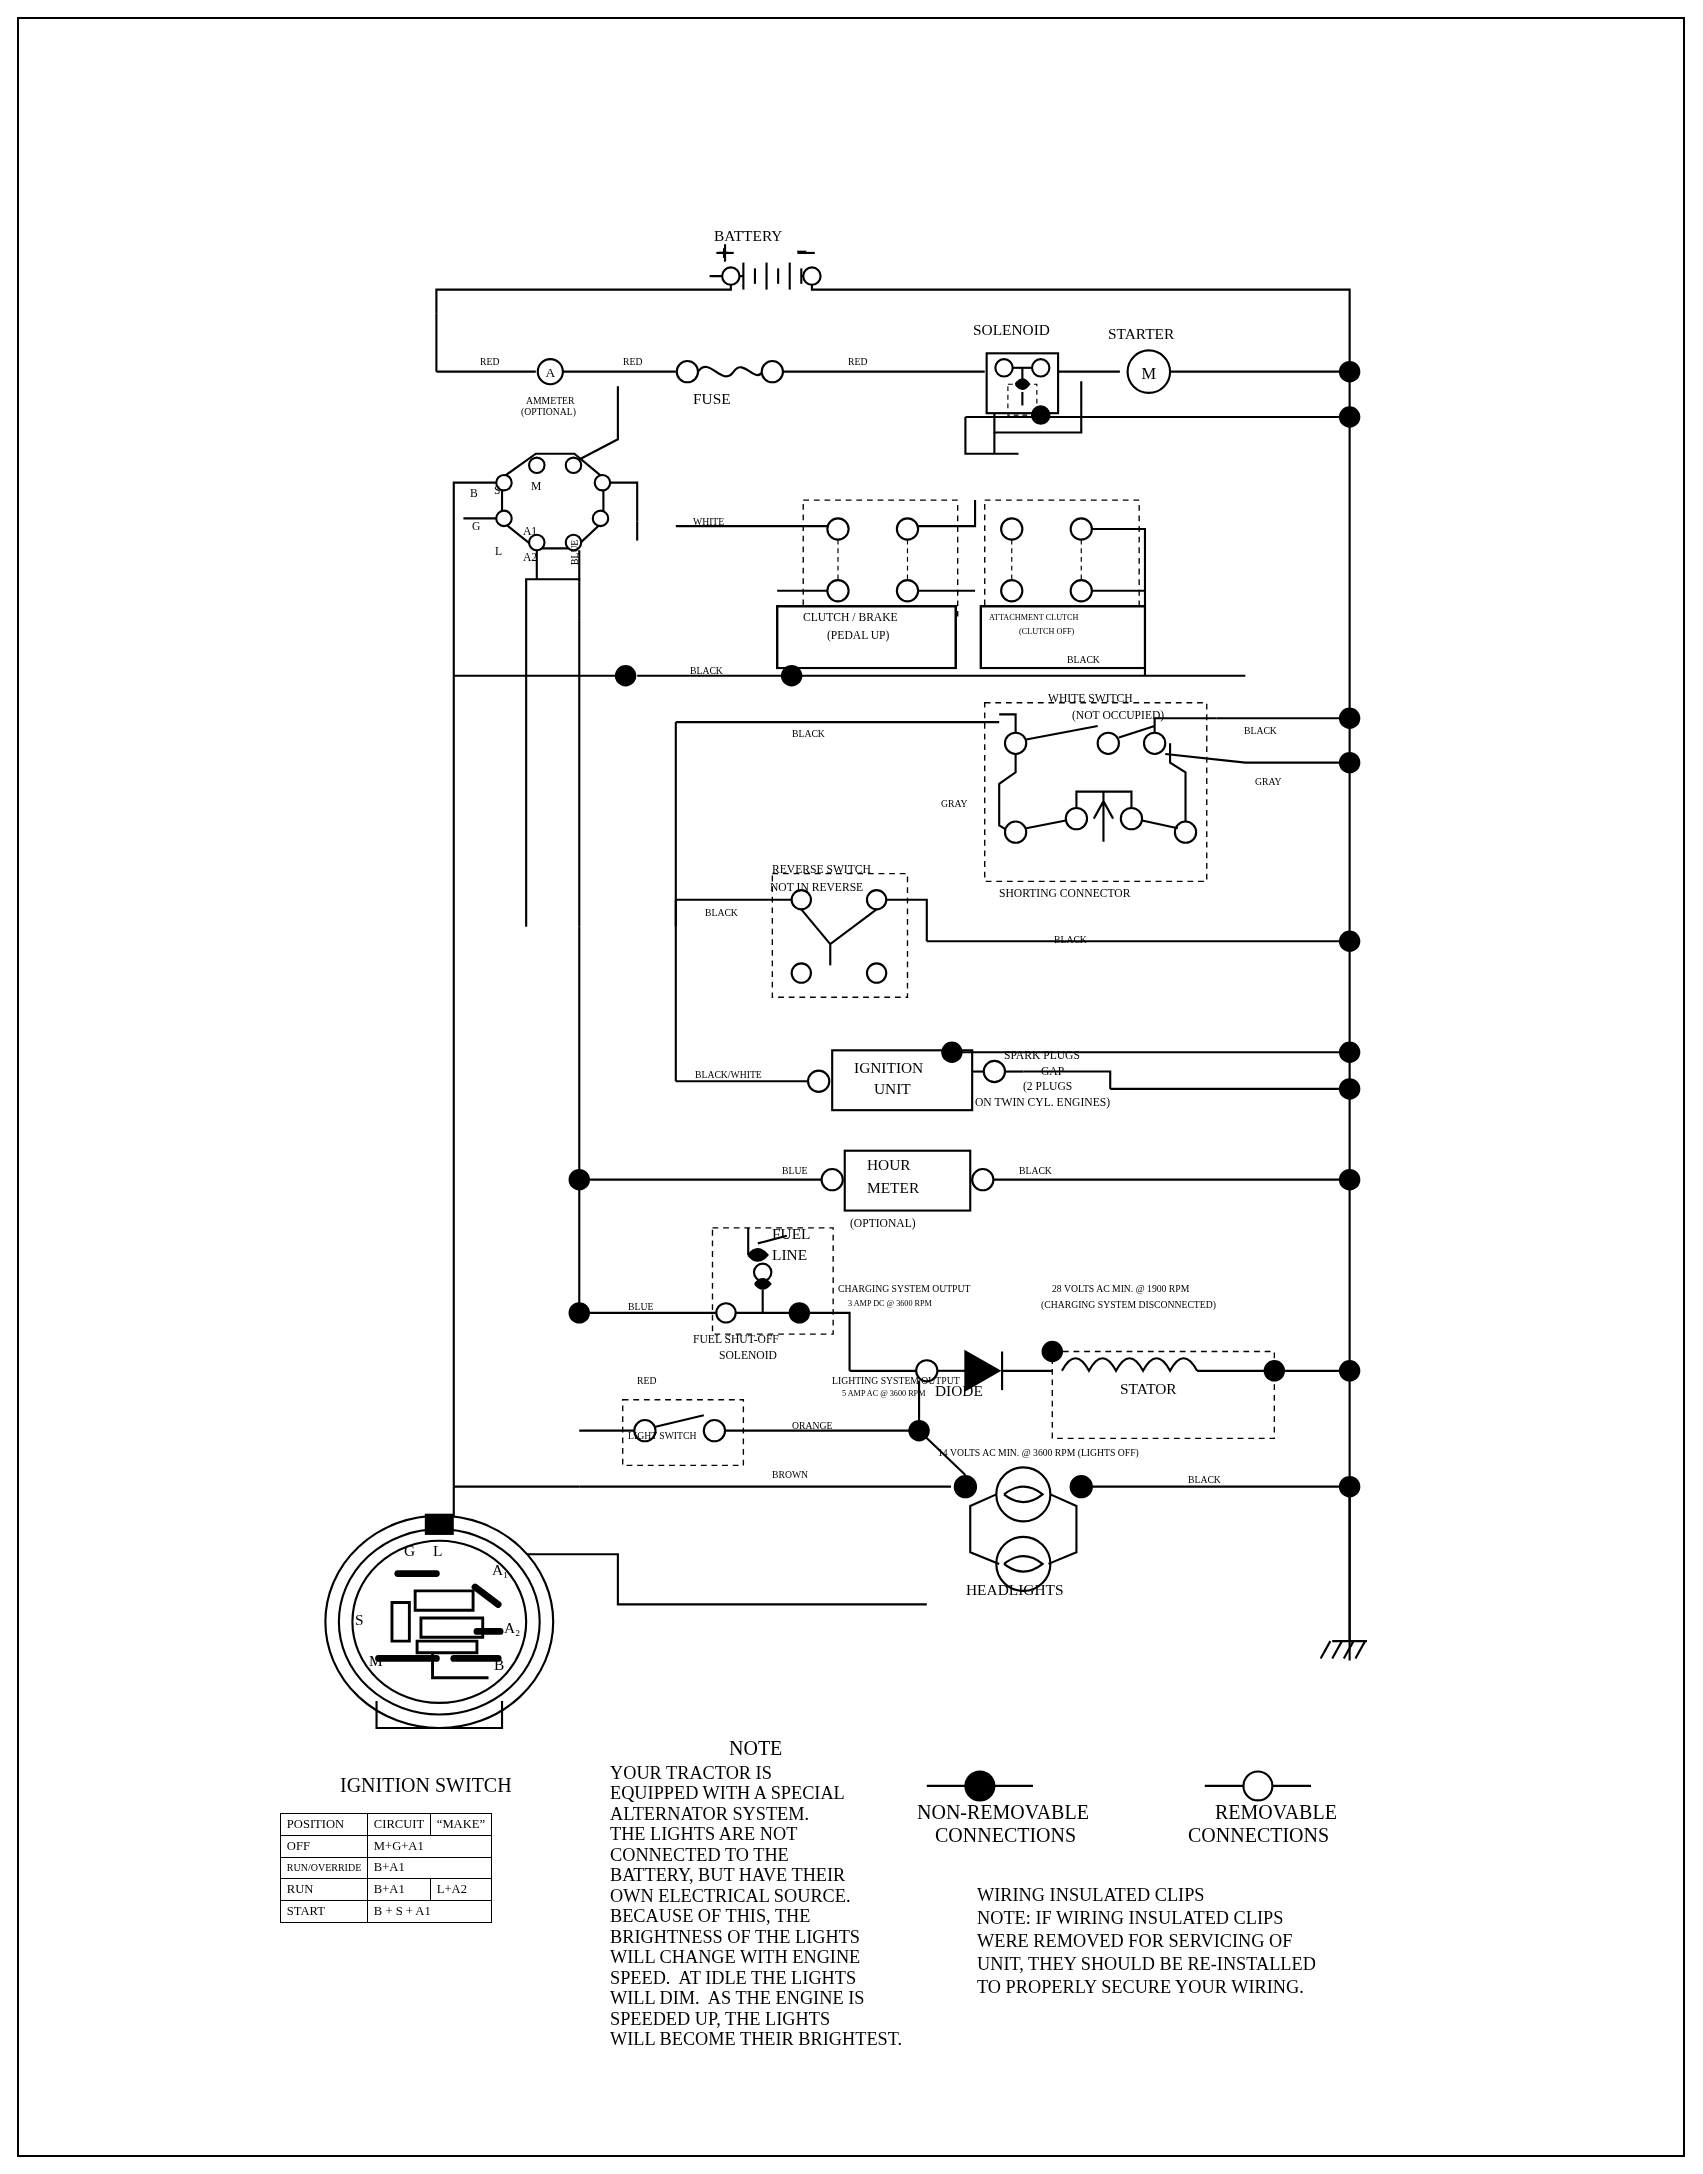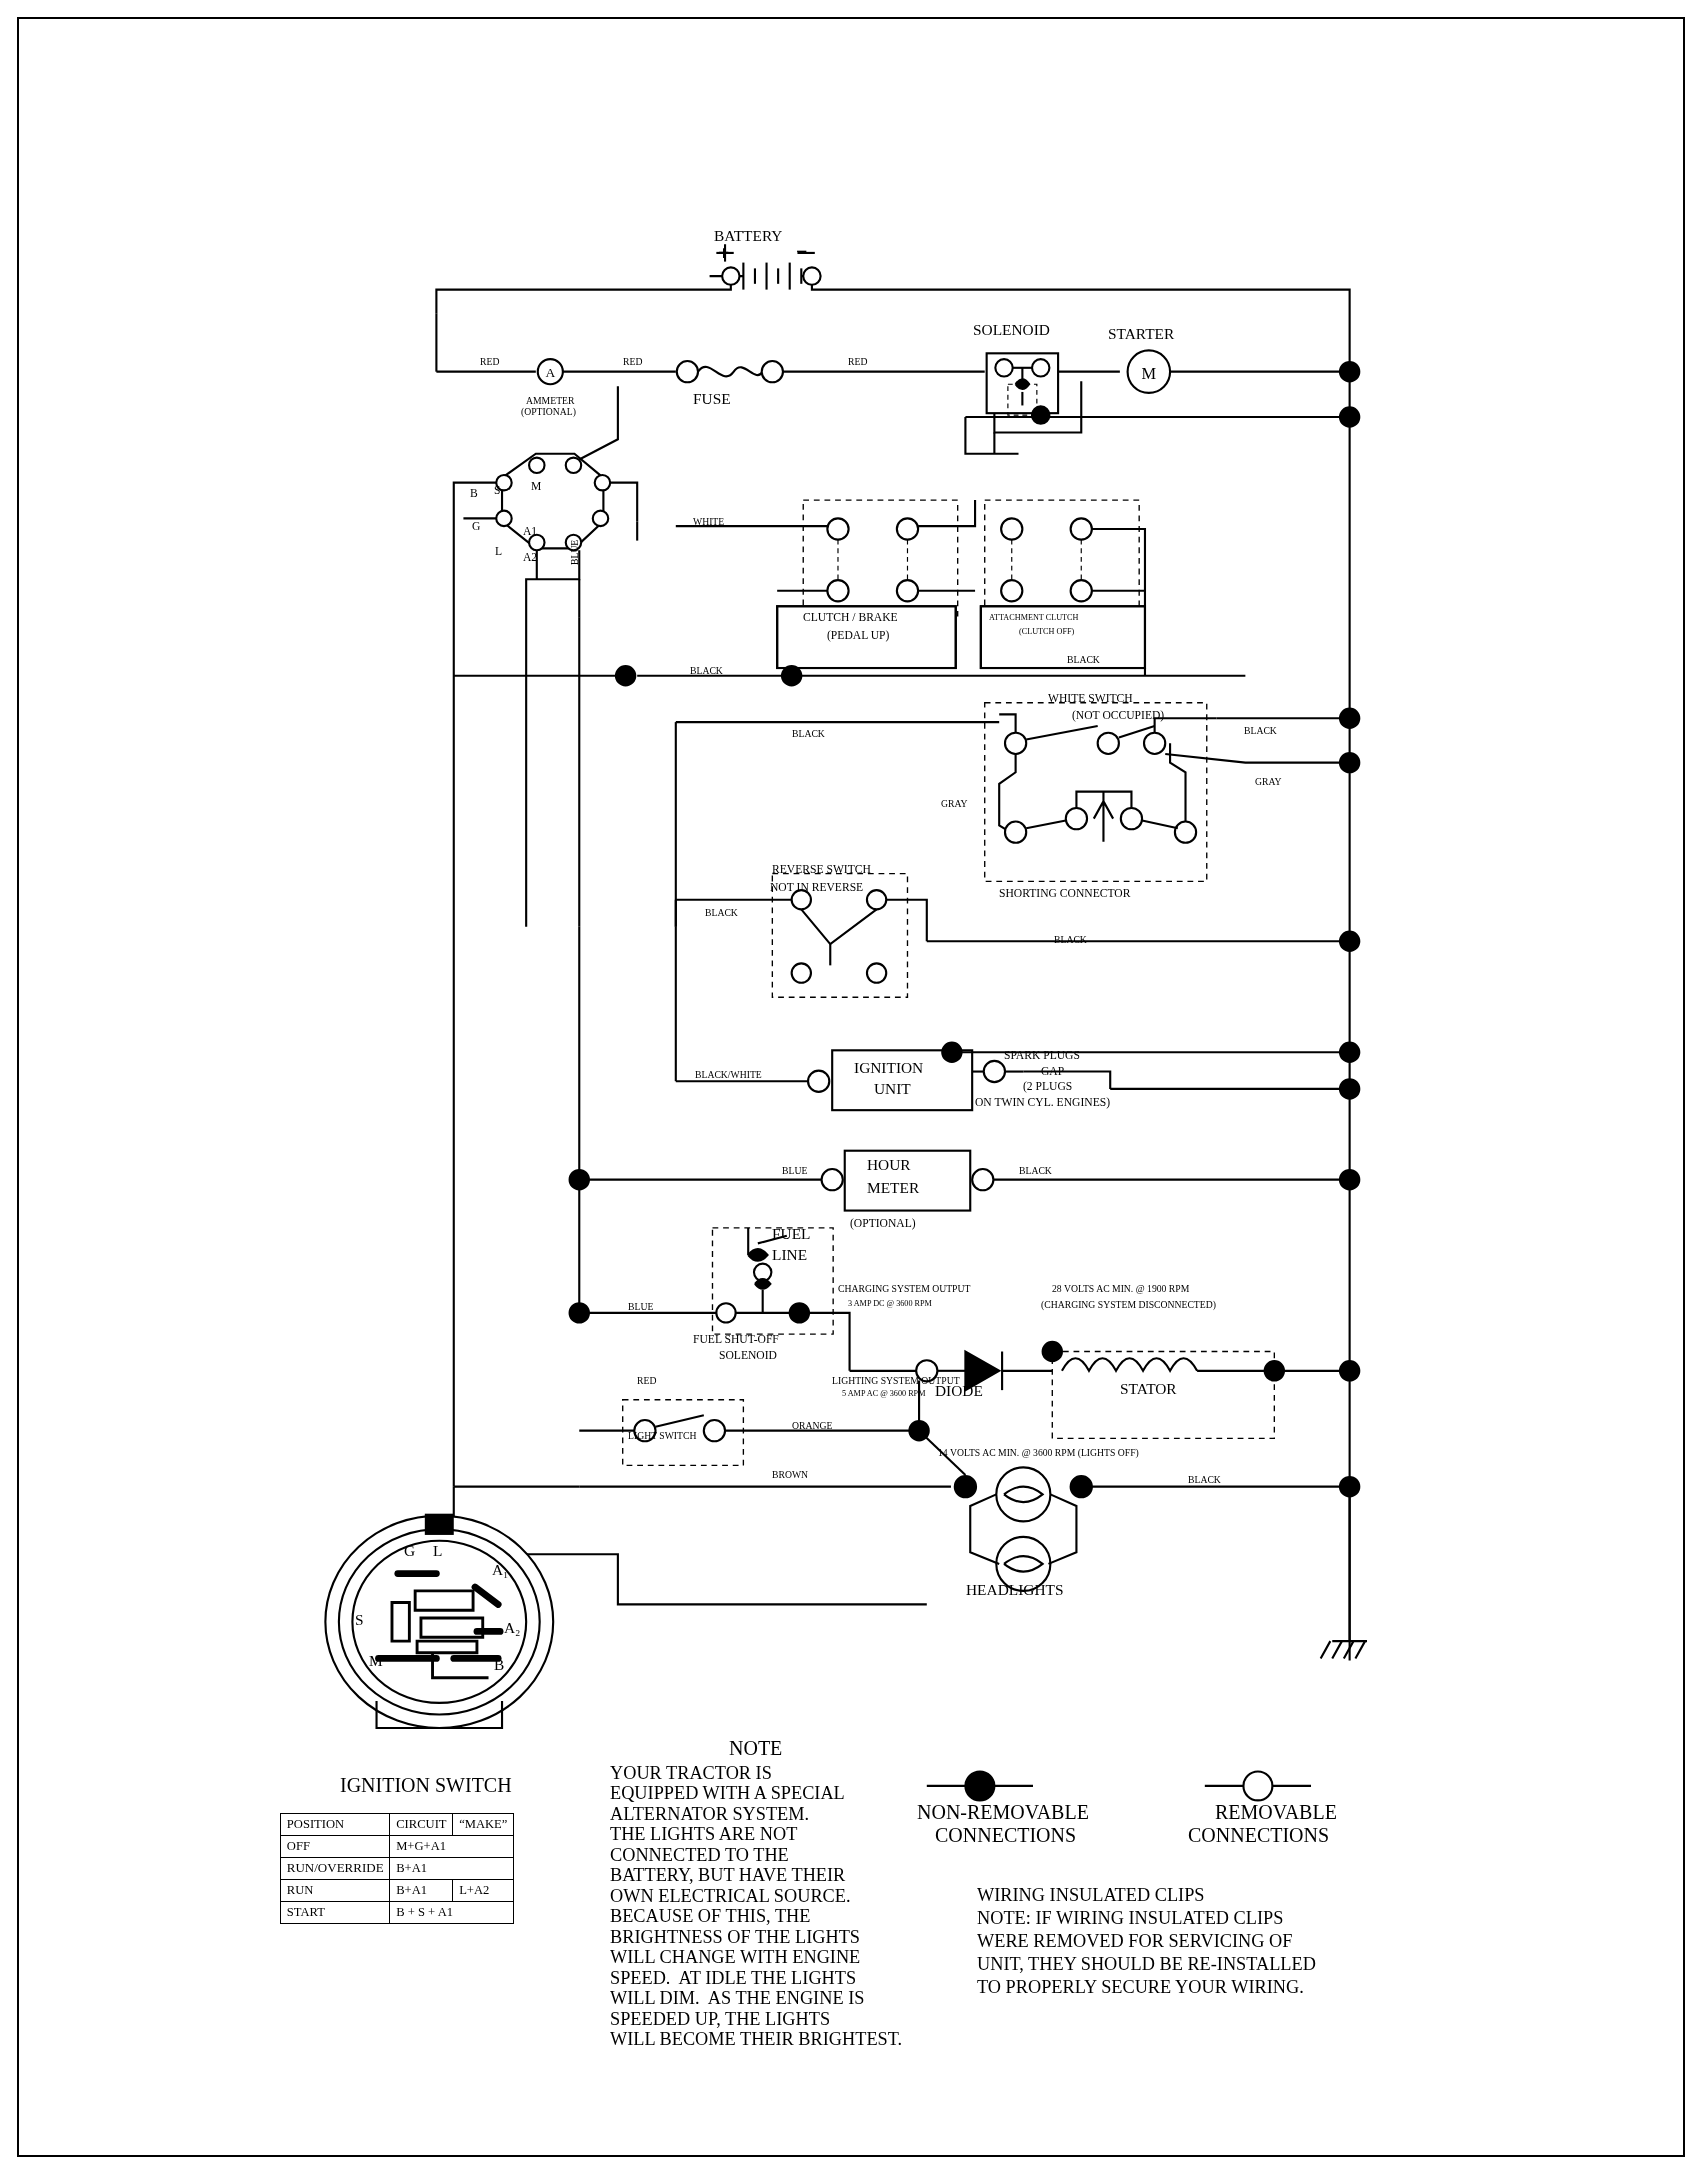--- a/index.html
+++ b/index.html
@@ -404,21 +404,21 @@
         <tr>
       <td>POSITION</td>
       <td>CIRCUIT</td>
       <td style="border-left:none;">“MAKE”</td>
     </tr>
     <tr>
       <td>OFF</td>
       <td class="l" colspan="2">M+G+A1</td>
     </tr>
     <tr>
-      <td style="font-size:13px;margin-top:44px;">RUN/OVERRIDE</td>
+      <td style="font-size:10px;margin-top:44px;">RUN/OVERRIDE</td>
       <td class="l" colspan="2">B+A1</td>
     </tr>
     <tr>
       <td>RUN</td>
       <td>B+A1</td>
       <td style="border-left:none;">L+A2</td>
     </tr>
     <tr>
       <td>START</td>
       <td class="l" colspan="2">B + S + A1</td>

